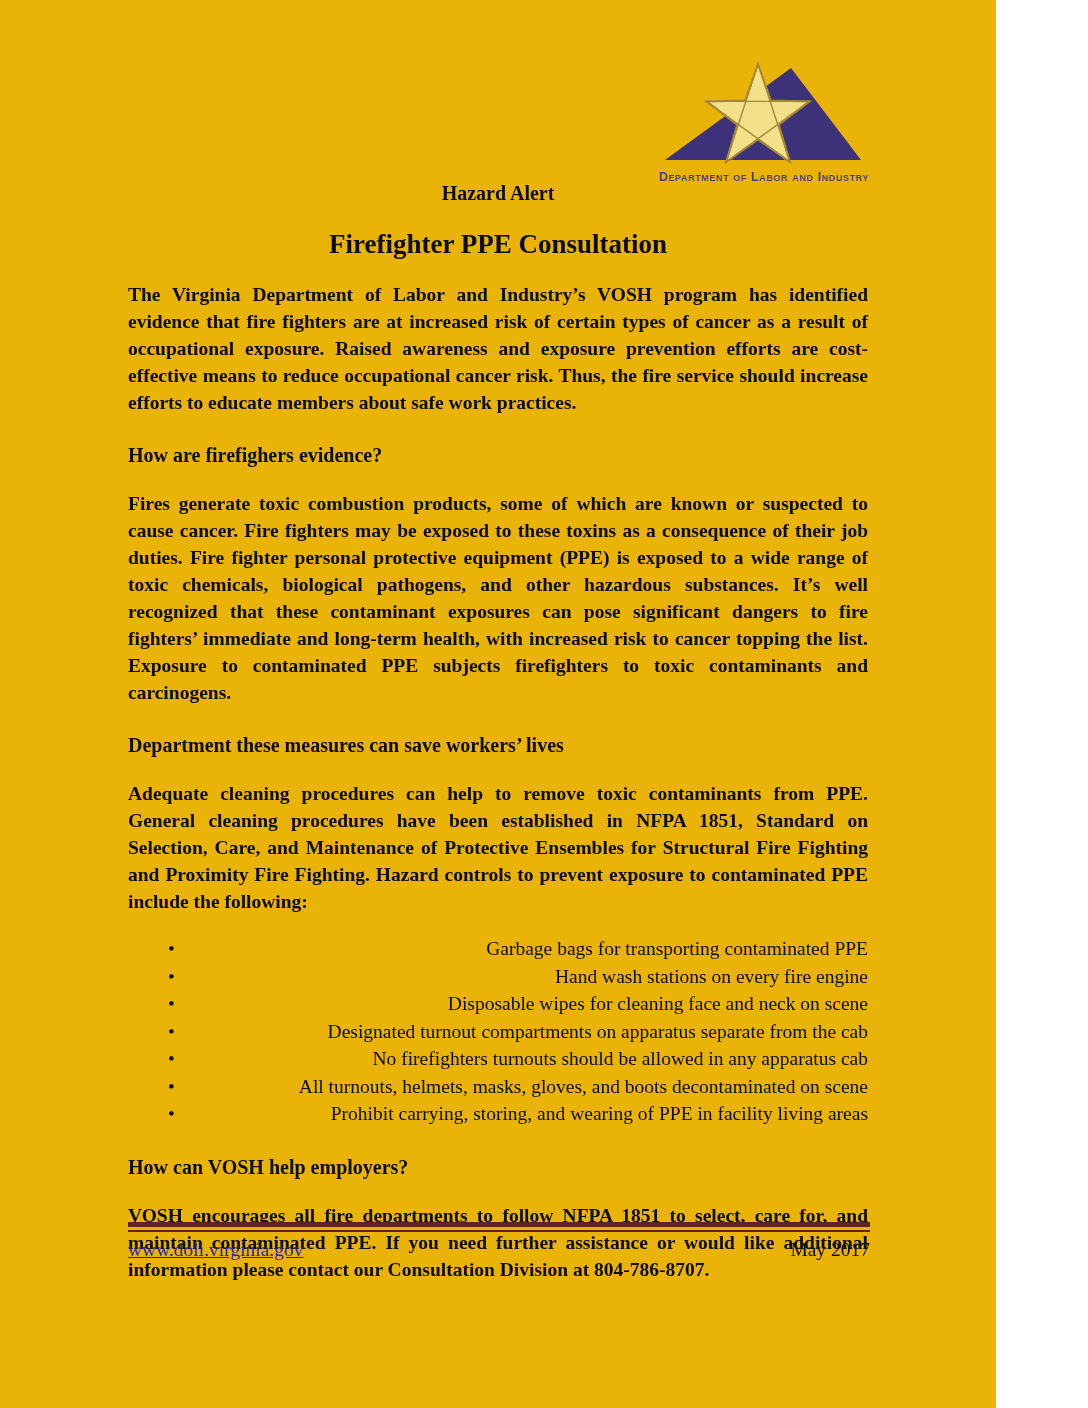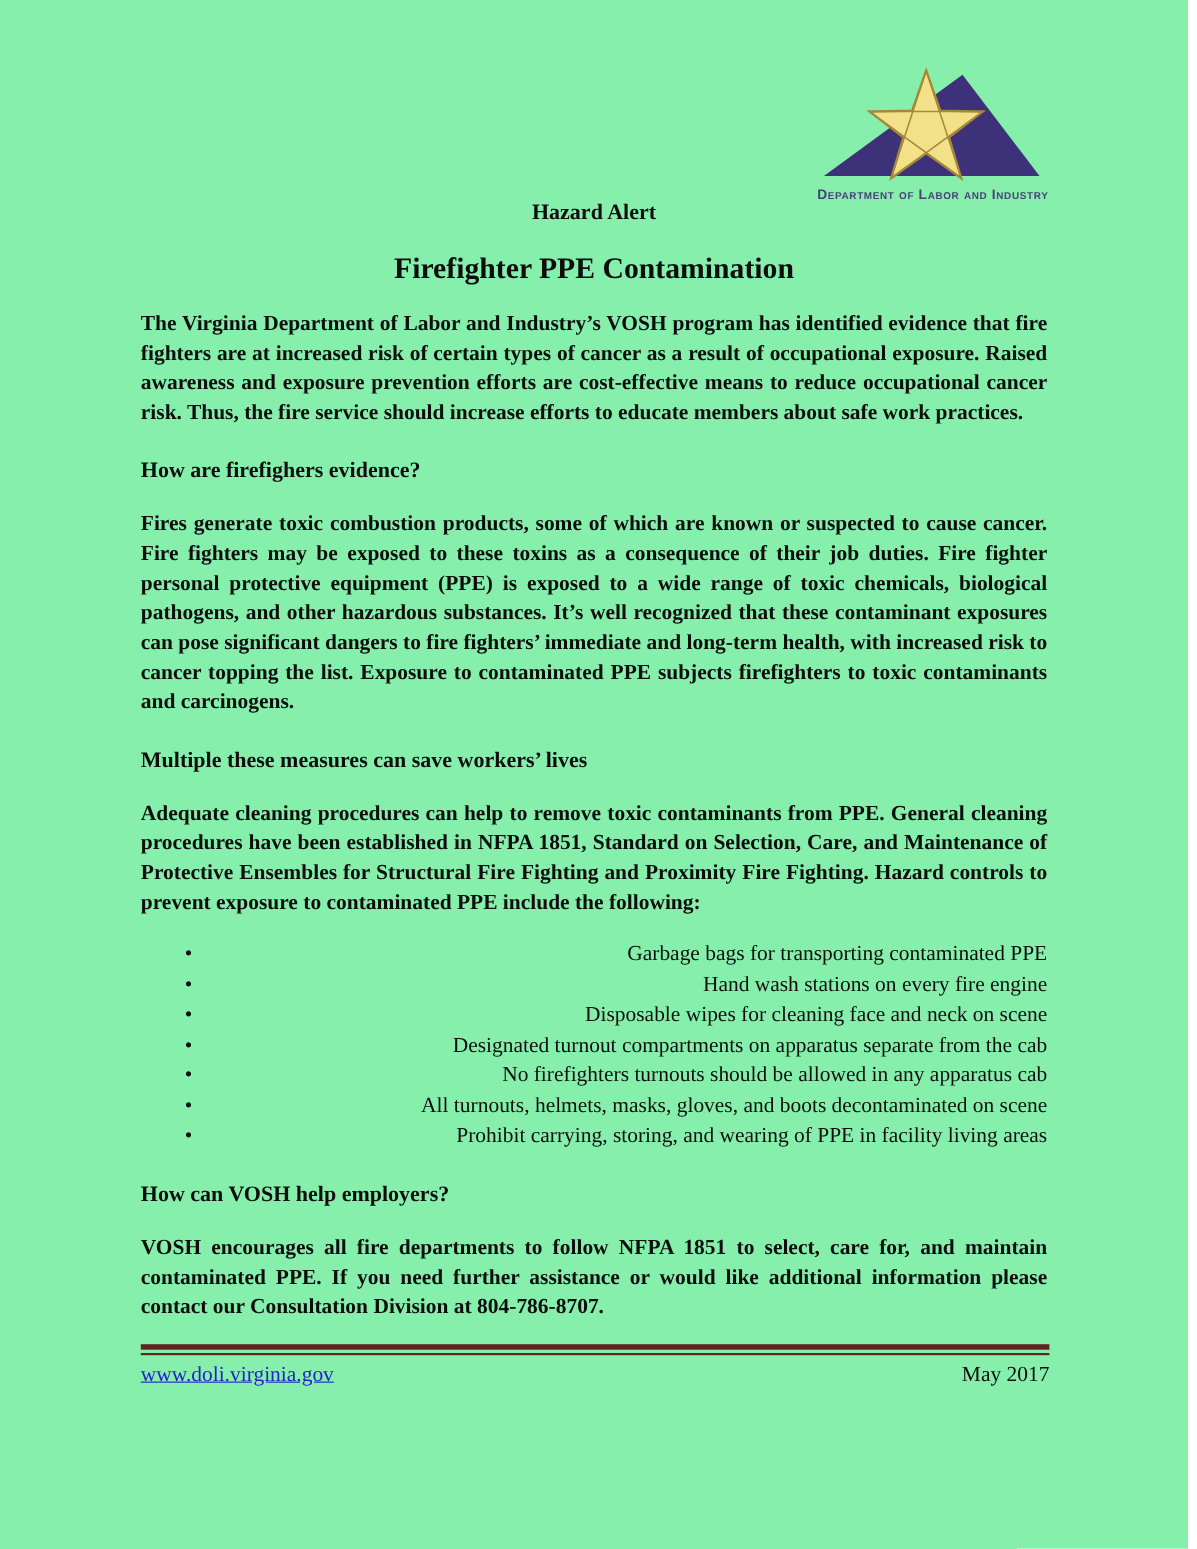--- a/index.html
+++ b/index.html
@@ -2,23 +2,23 @@
 <html><head>
 <meta charset="utf-8">
 <style>
   html, body {
     margin: 0;
     padding: 0;
     background: #ffffff;
   }
   .page {
     position: relative;
-    width: 1080px;
+    width: 996px;
     height: 1408px;
-    background: #86efac;
+    background: #eab308;
     font-family: "Liberation Serif", "DejaVu Serif", serif;
     color: #0d0d0d;
     overflow: hidden;
   }
 
   
   .logo {
     position: absolute;
     top: 60px;
     right: 126px;
@@ -124,29 +124,29 @@
       <polygon points="4,100 130,8 200,100" fill="#3d3279"></polygon>
       <path d="M97,4 L109.8,40.5 L148.5,41.4 L117.8,64.8 L128.9,102 L97,79.5 L65.1,102 L76.2,64.8 L45.5,41.4 L84.2,40.5 Z" fill="#f2e189" stroke="#a58838" stroke-width="2" stroke-linejoin="miter"></path>
       <path d="M97,4 L128.9,102 L45.5,41.4 L148.5,41.4 L65.1,102 Z" fill="none" stroke="#a58838" stroke-width="1.4"></path>
     </svg>
     <div class="logo-caption">Department of Labor and Industry</div>
   </div>
 
   <div class="content">
     <h1 class="doc-title">Hazard Alert</h1>
 
-    <h2 class="doc-subtitle">Firefighter PPE Contamination</h2>
+    <h2 class="doc-subtitle">Firefighter PPE Consultation</h2>
 
     <p>The Virginia Department of Labor and Industry’s VOSH program has identified evidence that fire fighters are at increased risk of certain types of cancer as a result of occupational exposure. Raised awareness and exposure prevention efforts are cost-effective means to reduce occupational cancer risk. Thus, the fire service should increase efforts to educate members about safe work practices.</p>
 
     <h3 class="section-heading">How are firefighers evidence?</h3>
 
     <p>Fires generate toxic combustion products, some of which are known or suspected to cause cancer. Fire fighters may be exposed to these toxins as a consequence of their job duties.  Fire fighter personal protective equipment (PPE) is exposed to a wide range of toxic chemicals, biological pathogens, and other hazardous substances. It’s well recognized that these contaminant exposures can pose significant dangers to fire fighters’ immediate and long-term health, with increased risk to cancer topping the list. Exposure to contaminated PPE subjects firefighters to toxic contaminants and carcinogens.</p>
 
-    <h3 class="section-heading">Multiple these measures can save workers’ lives</h3>
+    <h3 class="section-heading">Department these measures can save workers’ lives</h3>
 
     <p>Adequate cleaning procedures can help to remove toxic contaminants from PPE.  General cleaning procedures have been established in NFPA 1851, Standard on Selection, Care, and Maintenance of Protective Ensembles for Structural Fire Fighting and Proximity Fire Fighting. Hazard controls to prevent exposure to contaminated PPE include the following:</p>
 
     <ul class="hazard-list">
       <li>Garbage bags for transporting contaminated PPE</li>
       <li>Hand wash stations on every fire engine</li>
       <li>Disposable wipes for cleaning face and neck on scene</li>
       <li>Designated turnout compartments on apparatus separate from the cab</li>
       <li>No firefighters turnouts should be allowed in any apparatus cab</li>
       <li>All turnouts, helmets, masks, gloves, and boots decontaminated on scene</li>

